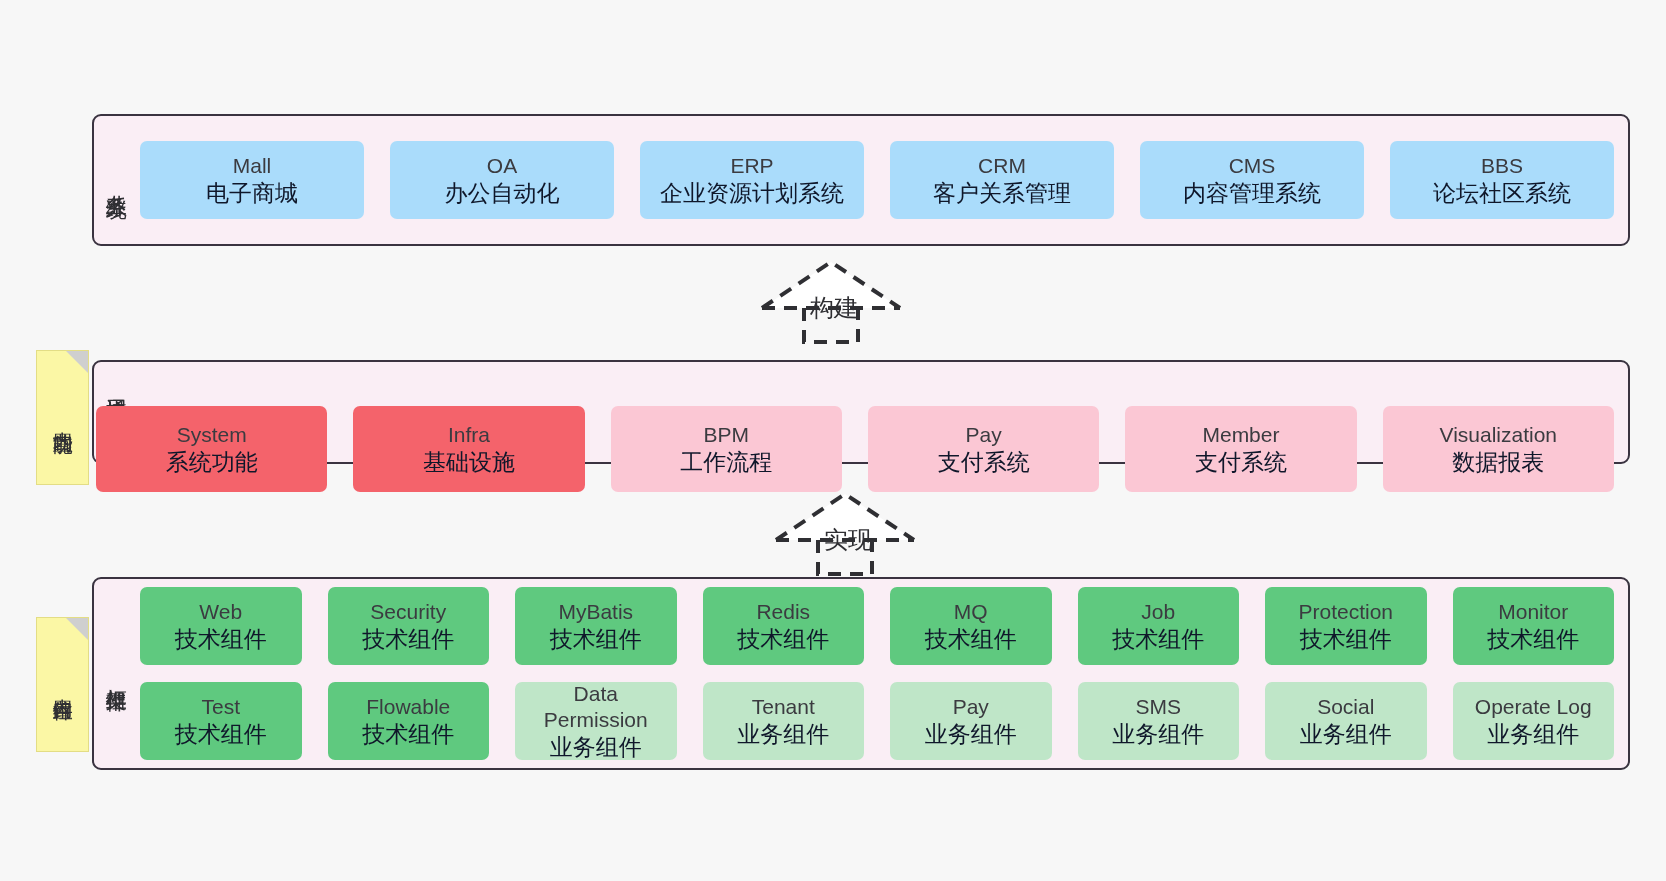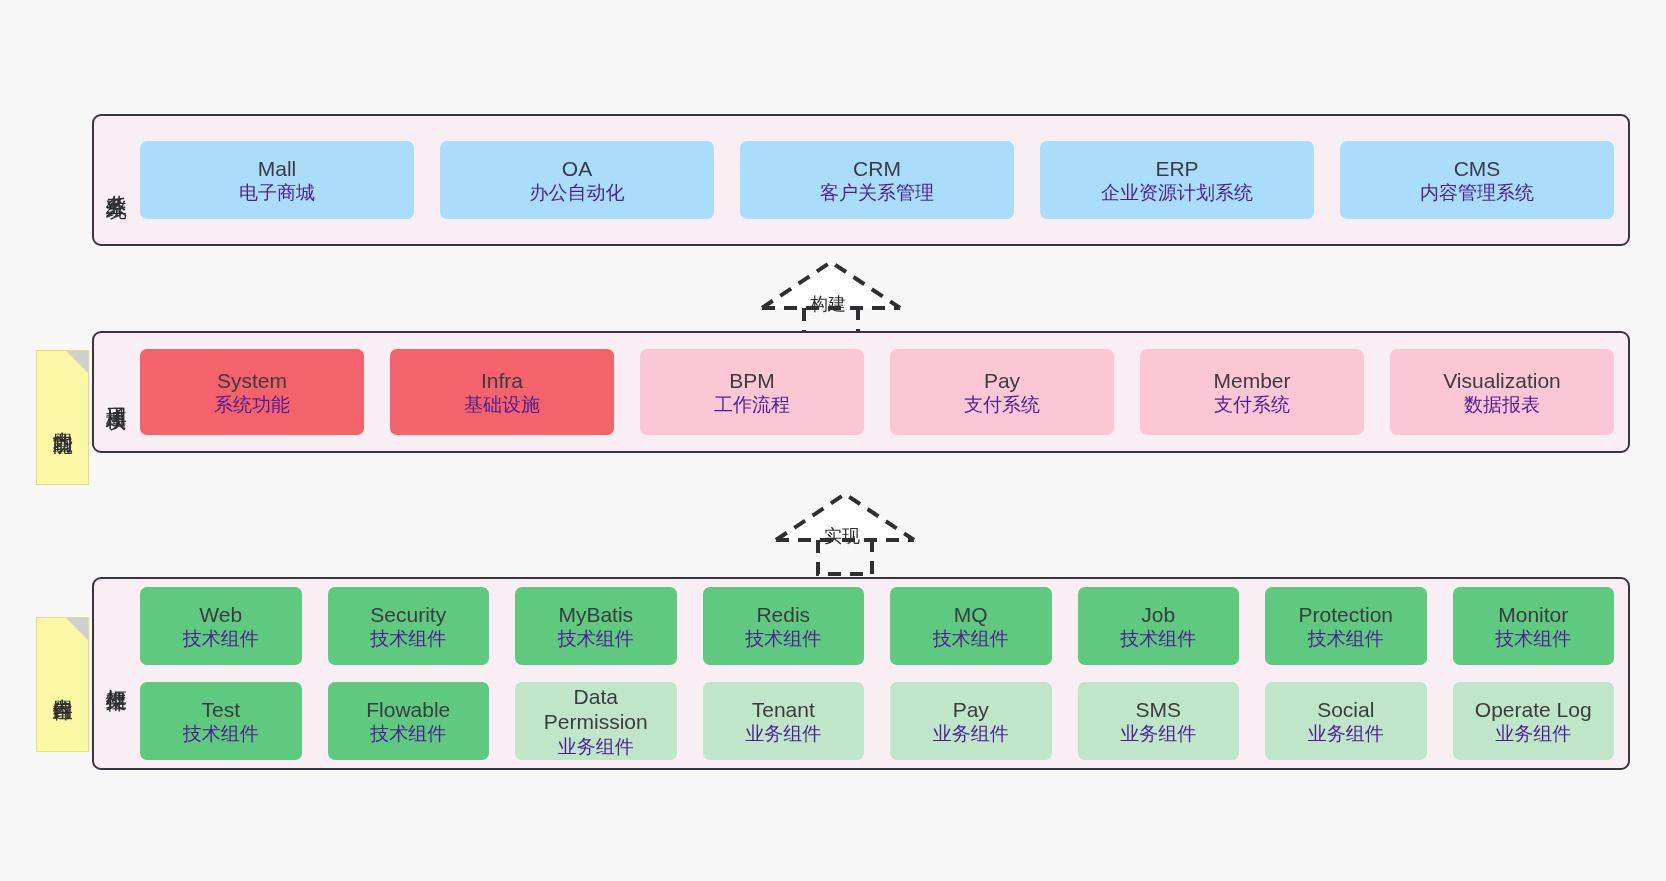--- a/index.html
+++ b/index.html
@@ -58,21 +58,21 @@
     display:flex;
     flex-direction:column;
     align-items:center;
     justify-content:center;
     text-align:center;
     line-height:1.22;
     box-sizing:border-box;
     padding:4px 6px;
   }
   .box .t1{font-size:21px;color:#3b3b40;}
-  .box .t2{font-size:19px;color:#4c1d95;}
+  .box .t2{font-size:23px;color:#0f172a;}
 
   .blue{background:#aadcfb;height:78px;}
   .red{background:#f4636b;height:86px;}
   .pink{background:#fbc7d4;height:86px;}
   .green{background:#5fc97f;height:78px;}
   .lgreen{background:#bfe6c8;height:78px;}
 
   
   .note{
     position:absolute;
@@ -96,21 +96,21 @@
     top:0;right:0;
     width:0;height:0;
     border-top:22px solid #cfcfcf;
     border-left:22px solid transparent;
   }
 
   
   .arrow{position:absolute;}
   .arrow .lbl{
     position:absolute;
-    font-size:18px;
+    font-size:24px;
     color:#2f2f33;
     background:transparent;
     white-space:nowrap;
   }
 </style>
 </head>
 <body>
 
 <div class="canvas">
 
@@ -120,50 +120,54 @@
       <div class="row">
         <div class="box blue">
           <span class="t1">Mall</span>
           <span class="t2">电子商城</span>
         </div>
         <div class="box blue">
           <span class="t1">OA</span>
           <span class="t2">办公自动化</span>
         </div>
         <div class="box blue">
+          <span class="t1">ERP</span>
+          <span class="t2">企业资源计划系统</span>
+        </div>
+        <div class="box blue">
           <span class="t1">CRM</span>
           <span class="t2">客户关系管理</span>
         </div>
         <div class="box blue">
-          <span class="t1">ERP</span>
-          <span class="t2">企业资源计划系统</span>
-        </div>
-        <div class="box blue">
           <span class="t1">CMS</span>
           <span class="t2">内容管理系统</span>
+        </div>
+        <div class="box blue">
+          <span class="t1">BBS</span>
+          <span class="t2">论坛社区系统</span>
         </div>
       </div>
     </div>
   </div>
 
   <div class="arrow" style="left:756px;top:258px;width:150px;height:86px;">
     <svg width="150" height="86" viewBox="0 0 150 86">
       <path d="M 6 50 L 75 4 L 144 50" fill="#fff" stroke="#2f2f33" stroke-width="4" stroke-dasharray="13 9" stroke-linecap="butt"></path>
       <path d="M 6 50 L 144 50" fill="none" stroke="#2f2f33" stroke-width="4" stroke-dasharray="13 9"></path>
       <path d="M 48 50 L 48 84 L 102 84 L 102 50" fill="none" stroke="#2f2f33" stroke-width="4" stroke-dasharray="13 9"></path>
     </svg>
     <span class="lbl" style="left:54px;top:34px;">构建</span>
   </div>
 
   <div class="note" style="left:36px;top:350px;height:135px;">
     <span class="fold"></span>
     <span>内置功能</span>
   </div>
 
-  <div class="layer" id="layer-common" style="left:92px;top:331px;width:1538px;height:122px;">
+  <div class="layer" id="layer-common" style="left:92px;top:360px;width:1538px;height:104px;flex-direction:column;">
     <div class="layer-label">通用模块</div>
     <div class="layer-body">
       <div class="row">
         <div class="box red">
           <span class="t1">System</span>
           <span class="t2">系统功能</span>
         </div>
         <div class="box red">
           <span class="t1">Infra</span>
           <span class="t2">基础设施</span>

